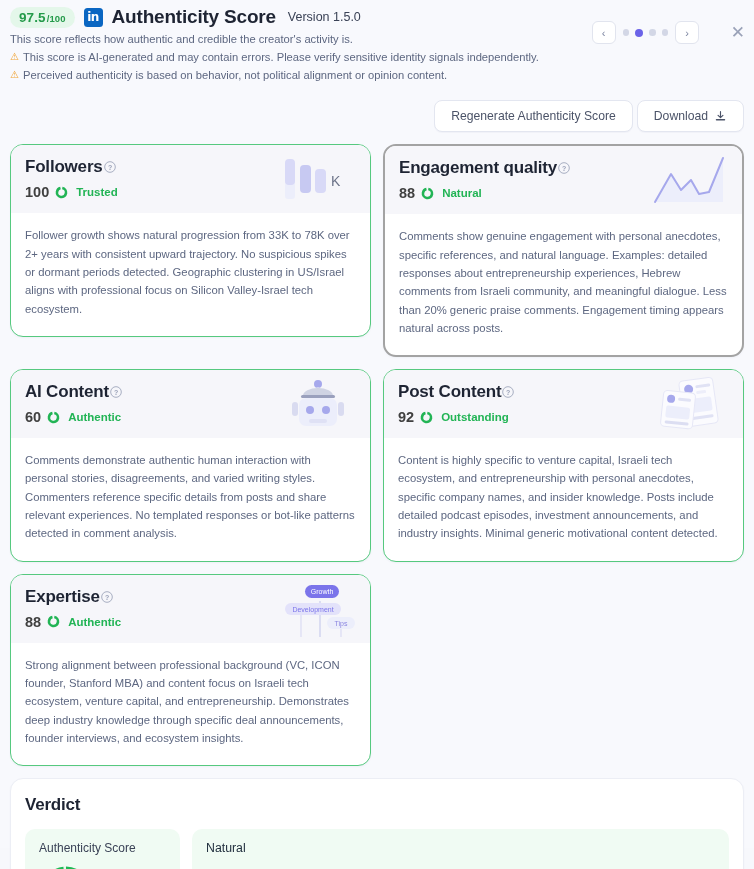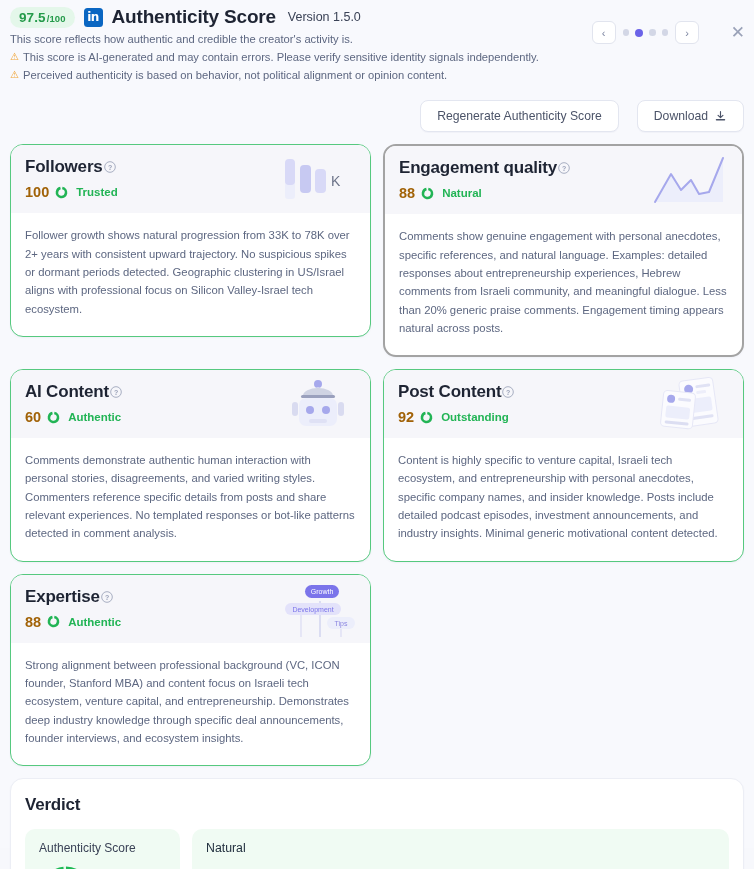--- a/index.html
+++ b/index.html
@@ -45,41 +45,41 @@
   }
   .dots { display: flex; align-items: center; gap: 6px; }
   .dot { width: 6.5px; height: 6.5px; border-radius: 50%; background: #d3d7e6; }
   .dot.active { background: #6b63e8; width: 8px; height: 8px; }
   .close-x {
     position: absolute; right: 9px; top: 24px; color: #9aa2b8; font-size: 17px;
     line-height: 1; cursor: pointer; font-family: "DejaVu Sans", sans-serif;
   }
 
   
-  .actions { display: flex; justify-content: flex-end; gap: 18px; padding: 17px 10px 0 0; }
+  .actions { display: flex; justify-content: flex-end; gap: 4px; padding: 17px 10px 0 0; }
   .btn {
     background: #fff; border: 1px solid #e3e6f0; border-radius: 8px;
     padding: 8px 16px; font-size: 12.2px; color: #4b5368; cursor: pointer;
     display: inline-flex; align-items: center; gap: 6px; box-shadow: 0 1px 1px rgba(30,40,80,.03);
   }
 
   
   .grid { display: flex; flex-wrap: wrap; gap: 12px; padding: 12px 10px 0 10px; align-items: flex-start; }
   .card {
     width: 361px; background: #fff; border-radius: 13px; overflow: hidden;
     border: 2px solid #a3a3a3; box-shadow: 0 1px 2px rgba(35,45,90,.04);
   }
   .card.accent { border: 1.5px solid #56c97f; }
   .card-head {
     background: #f6f6fa; padding: 12px 14px 10px 14px; position: relative; min-height: 68px;
   }
   .card-title { font-size: 17px; font-weight: 700; color: #1e2433; display: flex; align-items: center; letter-spacing: -.2px; }
   .q-ico { color: #9aa2b8; display: inline-flex; }
   .card-score { display: flex; align-items: center; gap: 6px; margin-top: 7px; }
-  .score-num { font-size: 14.5px; font-weight: 700; color: #a16207; }
+  .score-num { font-size: 14.5px; font-weight: 700; color: #404040; }
   .score-label { font-size: 11.5px; color: #22b455; font-weight: 600; margin-left: 2px; }
   .ring { flex: none; }
   .card-art { position: absolute; right: 13px; top: 6px; width: 78px; height: 60px; }
   .card-body { padding: 13px 14px 18px 14px; font-size: 11.3px; line-height: 1.62; color: #5d6781; }
 
   
   .verdict {
     margin: 12px 10px 10px 10px; background: #fff; border: 1px solid #eceef5;
     border-radius: 13px; padding: 16px 14px 20px 14px; box-shadow: 0 1px 2px rgba(35,45,90,.04);
   }

